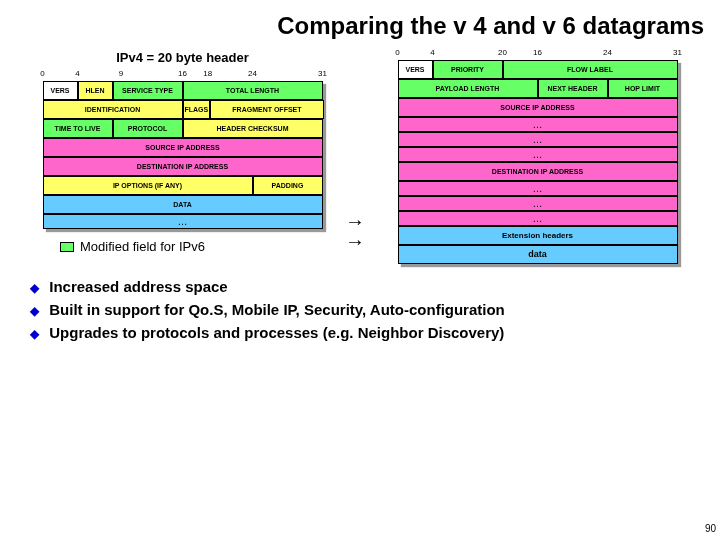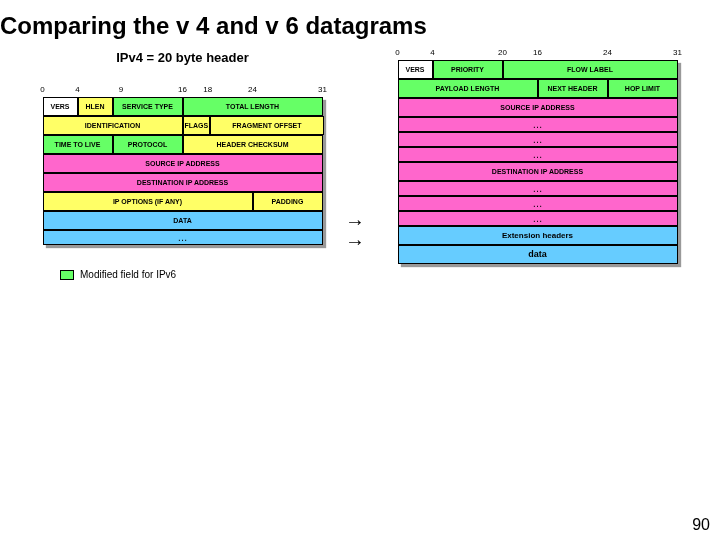--- a/index.html
+++ b/index.html
@@ -1,38 +1,38 @@
 <!DOCTYPE html>
 <html><head>
 <meta charset="utf-8">
 <style>
   * { box-sizing: border-box; margin: 0; padding: 0; }
   body { font-family: Arial, Helvetica, sans-serif; background: #fff; width: 720px; height: 540px; position: relative; overflow: hidden; }
-  .title { font-size: 24px; font-weight: bold; text-align: left; padding: 12px 0 8px; }
+  .title { font-size: 24px; font-weight: bold; text-align: right; padding: 12px 16px 8px; }
   .cols { display: flex; justify-content: space-around; padding: 0 20px; gap: 30px; }
   .col { flex: 1; }
-  .subtitle { font-size: 13px; font-weight: bold; text-align: center; margin: 2px 0 20px; }
+  .subtitle { font-size: 13px; font-weight: bold; text-align: center; margin: 2px 0 4px; }
   .ticks { position: relative; height: 12px; font-size: 8px; }
   .tick { position: absolute; transform: translateX(-50%); }
   .hdr { width: 280px; margin: 0 auto; box-shadow: 3px 3px 1px #999; }
   .row { display: flex; height: 19px; font-size: 7px; font-weight: bold; }
   .cell { display: flex; align-items: center; justify-content: center; border: 1px solid #000; text-align: center; line-height: 1.0; padding: 0 1px; }
   .yellow { background: #ffff66; }
   .magenta { background: #ff66cc; }
   .green  { background: #66ff66; }
   .blue   { background: #66ccff; }
   .white  { background: #fff; }
   .dots { text-align: center; font-size: 10px; height: 15px; display:flex; align-items:center; justify-content:center; border:1px solid #000; }
-  .legend { margin: 24px 0 0 40px; font-size: 10px; }
+  .legend { margin: 10px 0 0 40px; font-size: 13px; }
   .legend-row { display:flex; align-items:center; gap:6px; margin:2px 0;}
   .legend-box { width:14px; height:10px; border:1px solid #000; }
   .bullets { margin: 14px 30px 0 30px; }
   .bullets li { list-style:none; font-size: 15px; font-weight:bold; margin:6px 0; display:flex; gap:10px; }
   .bullets li::before { content:"◆"; color:#0000cc; font-size:12px; margin-top:3px; }
-  .slidenum { position:absolute; bottom:6px; right:10px; font-size:16px;margin-top:40px; }
+  .slidenum { position:absolute; bottom:6px; right:4px; font-size:10px;margin-top:40px; }
   .arrow { position:absolute; font-size:20px; color:#000; }
 </style>
 </head>
 <body>
 
 <div class="title">Comparing the v 4 and v 6 datagrams</div>
 
 <div class="cols">
 
   <div class="col">
@@ -126,15 +126,24 @@
           <div class="cell blue" style="flex:1;font-size:9px">data</div>
         </div>
     </div>
   </div>
 </div>
 
 <span class="arrow" style="top:208px;left:345px">→</span>
 <span class="arrow" style="top:228px;left:345px">→</span>
 
 <ul class="bullets">
+  <li>
+      <span>Increased address space</span>
+    </li>
+  <li>
+      <span>Built in support for Qo.S, Mobile IP, Security, Auto-configuration</span>
+    </li>
+  <li>
+      <span>Upgrades to protocols and processes (e.g. Neighbor Discovery)</span>
+    </li>
 </ul>
 
 <div class="slidenum">90</div>
 
 </body></html>

